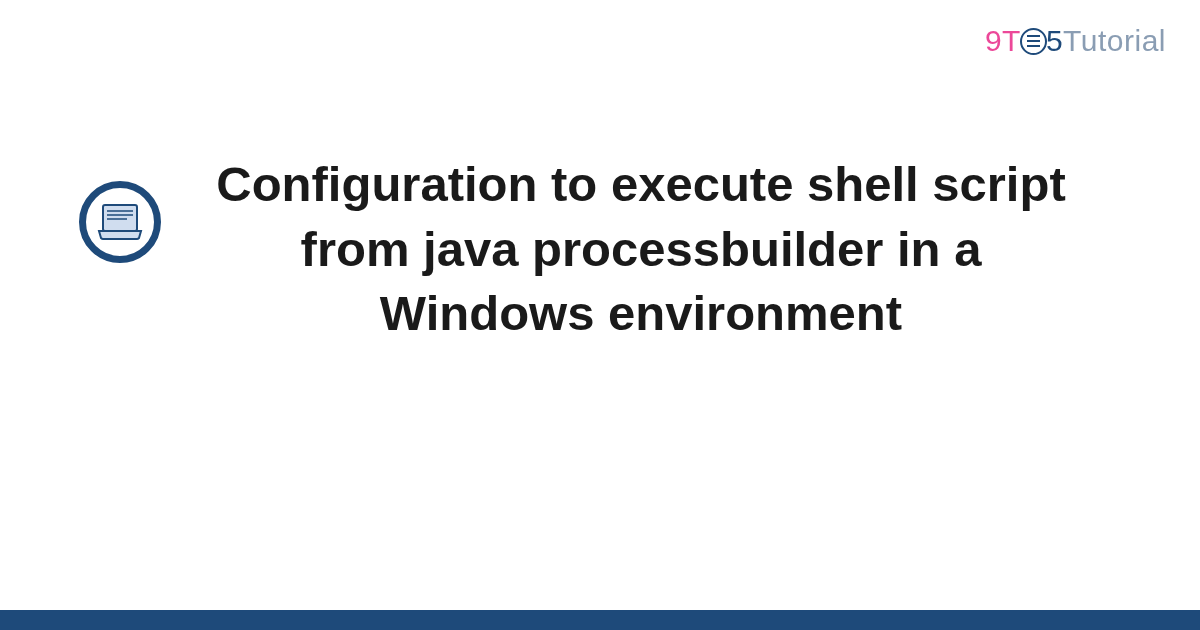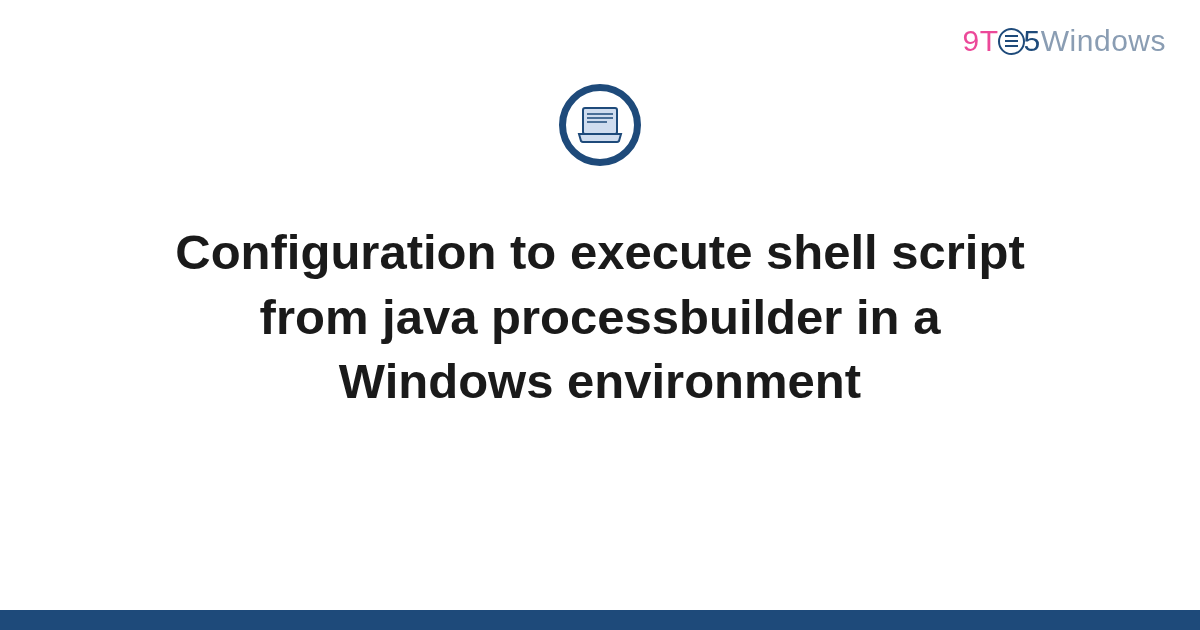--- a/index.html
+++ b/index.html
@@ -72,21 +72,21 @@
       color: #8a9db3;
       font-weight: 400;
     }
     .content {
       position: absolute;
       top: 0;
       left: 0;
       width: 100%;
       height: 498px;
       display: flex;
-      flex-direction: column;
+      flex-direction: row;
       align-items: center;
       justify-content: center;
     }
     .icon-circle {
       width: 82px;
       height: 82px;
       border: 7px solid #1e4a7a;
       border-radius: 50%;
       display: flex;
       align-items: center;
@@ -115,21 +115,21 @@
       height: 20px;
       background: #1e4a7a;
     }
   </style>
 </head>
 <body>
 
 <div class="logo">
   <span class="logo-9t">9T</span><span class="logo-circle">
       <span class="logo-circle-inner"></span>
-    </span><span class="logo-5">5</span><span class="logo-tutorial">Windows</span>
+    </span><span class="logo-5">5</span><span class="logo-tutorial">Tutorial</span>
 </div>
 
 <div class="content">
   <div class="icon-circle">
     <svg class="laptop-icon" viewBox="0 0 46 38">
       <rect x="6" y="2" width="34" height="26" rx="2" fill="#d0ddef" stroke="#1e4a7a" stroke-width="2"></rect>
       <line x1="10" y1="8" x2="36" y2="8" stroke="#1e4a7a" stroke-width="1.5"></line>
       <line x1="10" y1="12" x2="36" y2="12" stroke="#1e4a7a" stroke-width="1.5"></line>
       <line x1="10" y1="16" x2="30" y2="16" stroke="#1e4a7a" stroke-width="1.5"></line>
       <path d="M 2 28 L 44 28 L 42 35 Q 41 36 40 36 L 6 36 Q 5 36 4 35 Z" fill="#d0ddef" stroke="#1e4a7a" stroke-width="2"></path>

